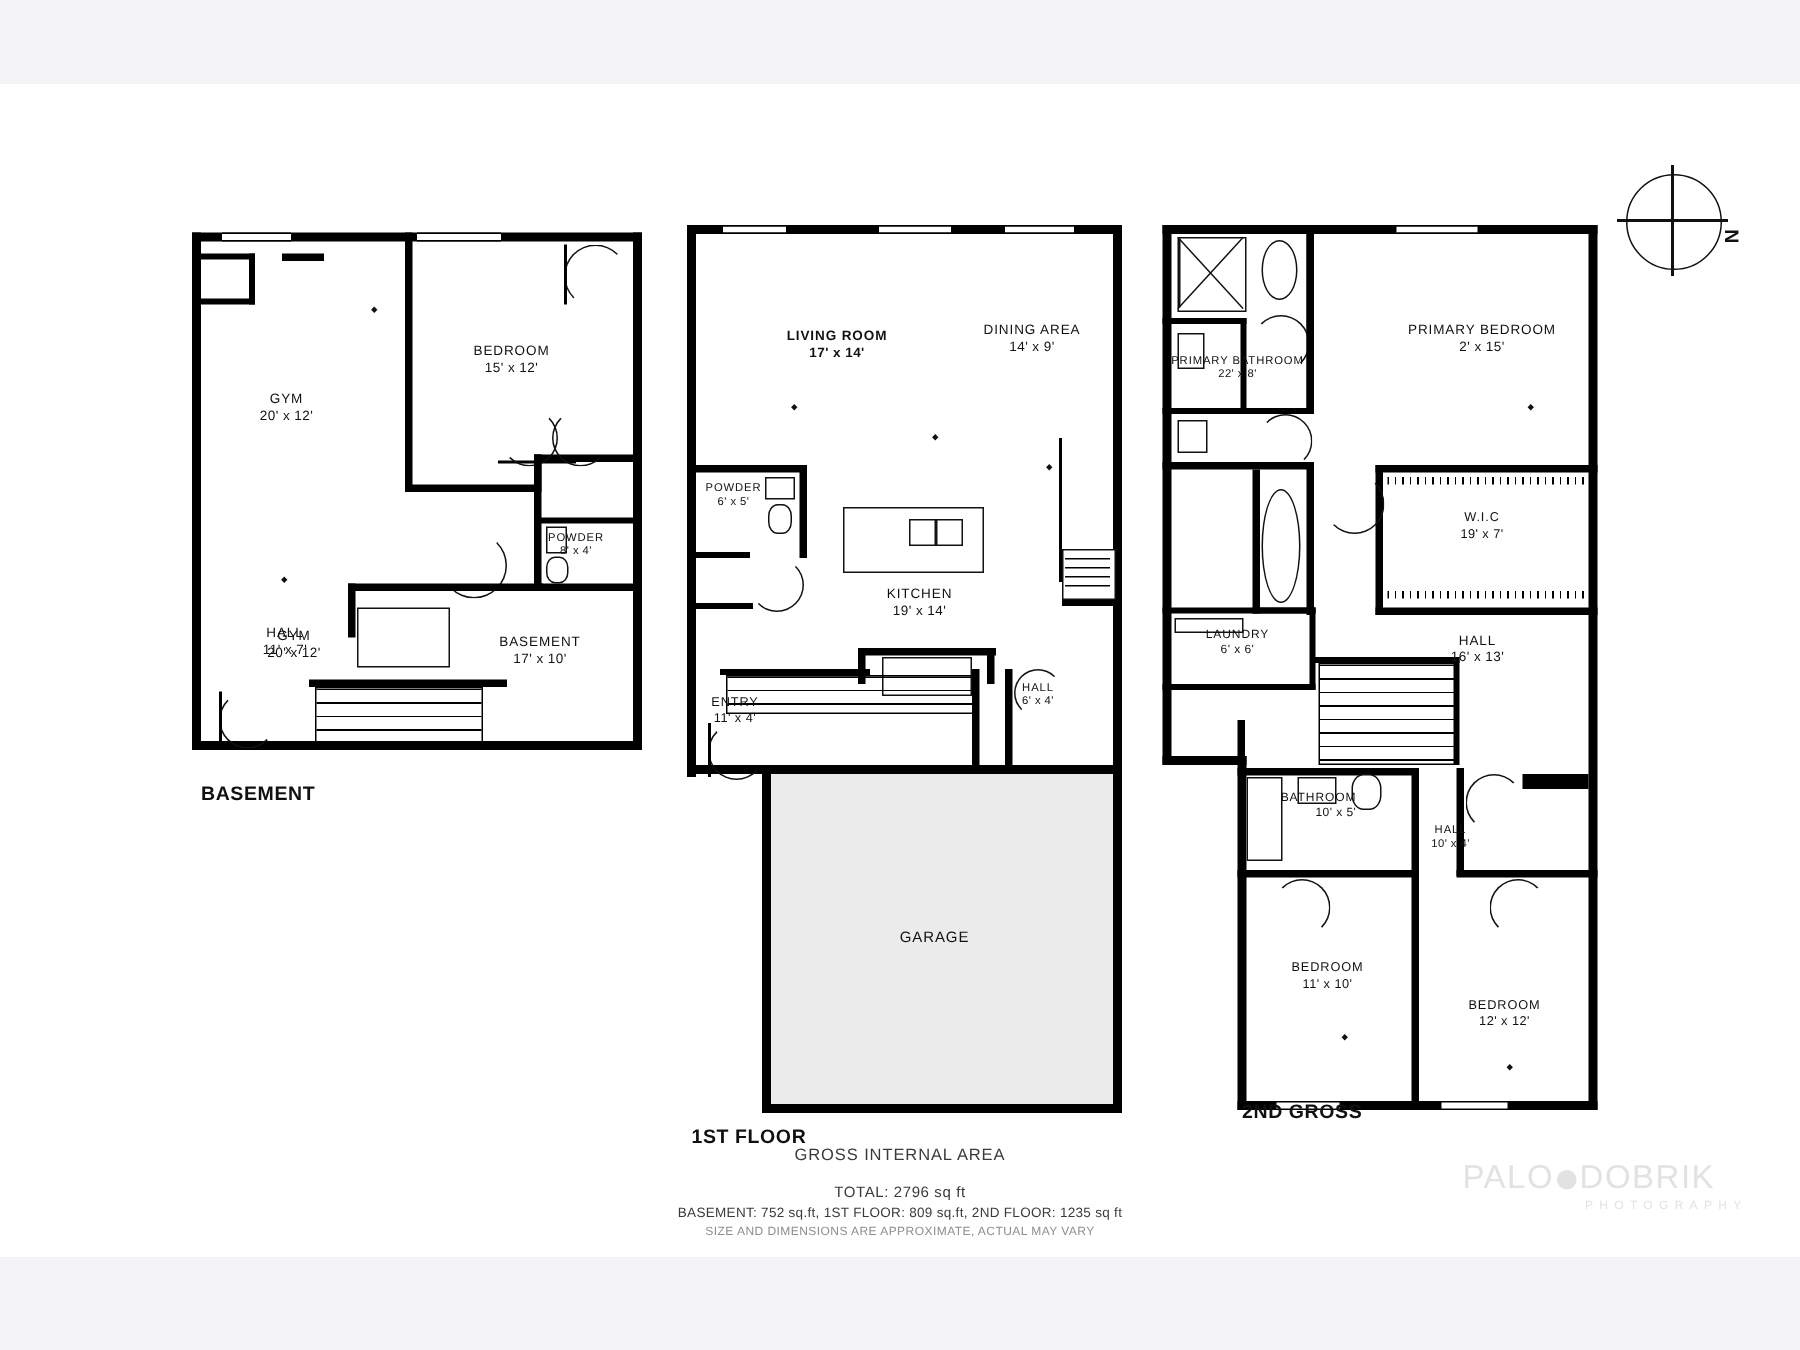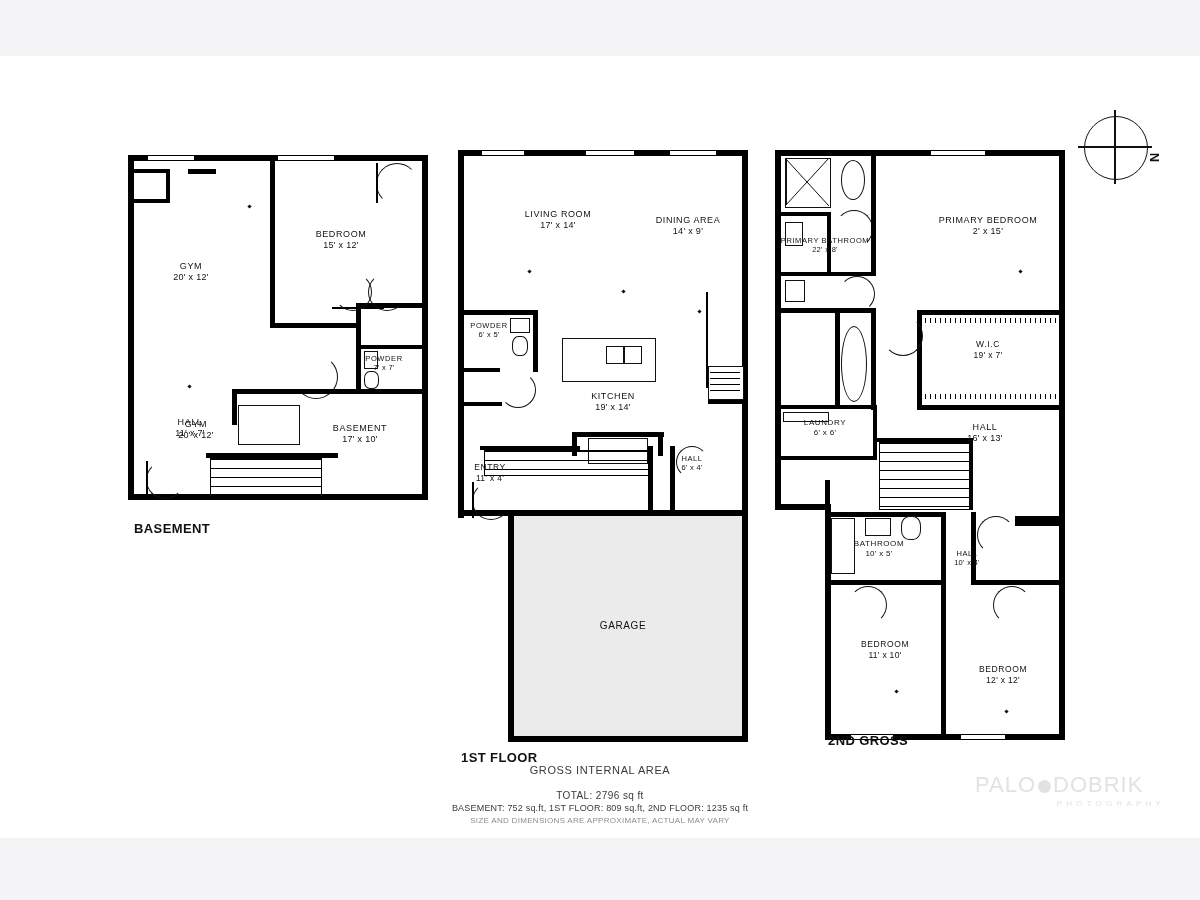--- a/index.html
+++ b/index.html
@@ -234,21 +234,21 @@
     <div class="room-label" style="left:68px; top:275px; font-size:9px;">
       <span class="nm">GYM</span>
       <span class="dm">20' x 12'</span>
     </div>
     <div class="room-label" style="left:213px; top:85px; font-size:9px;">
       <span class="nm">BEDROOM</span>
       <span class="dm">15' x 12'</span>
     </div>
     <div class="room-label" style="left:256px; top:208px; font-size:7.5px;">
       <span class="nm">POWDER</span>
-      <span class="dm">7' x 7'</span>
+      <span class="dm">8' x 4'</span>
     </div>
 
     <div class="room-label" style="left:57px; top:275px; font-size:9px; opacity:0;"></div>
 
     <div class="room-label" style="left:58px; top:275px; font-size:9px; opacity:0;"></div>
 
     <div class="room-label" style="left:63px; top:117px; font-size:9px;">
       <span class="nm">GYM</span>
       <span class="dm">20' x 12'</span>
     </div>
@@ -318,21 +318,21 @@
     <div class="wall" style="left:212px; top:296px; width:5px; height:66px;"></div>
     <div class="door-arc" style="left:218px; top:296px; width:30px; height:30px; border-bottom-color:transparent; border-right-color:transparent;"></div>
 
     <div class="door-arc" style="left:14px; top:332px; width:36px; height:36px; border-top-color:transparent; border-right-color:transparent;"></div>
     <div class="wall-thin" style="left:14px; top:332px; width:2px; height:36px;"></div>
 
     <div class="fill-gray" style="left:56px; top:366px; width:228px; height:220px;"></div>
     <div class="wall" style="left:56px; top:360px; width:228px; height:6px;"></div>
     <div class="wall-thin" style="left:70px; top:586px; width:190px; height:3px;"></div>
 
-    <div class="room-label" style="left:100px; top:70px; font-size:9px;">
+    <div class="room-label" style="left:100px; top:80px; font-size:9px;font-weight:bold;">
       <span class="nm">LIVING ROOM</span>
       <span class="dm">17' x 14'</span>
     </div>
     <div class="room-label" style="left:230px; top:76px; font-size:9px;">
       <span class="nm">DINING AREA</span>
       <span class="dm">14' x 9'</span>
     </div>
     <div class="room-label" style="left:31px; top:180px; font-size:7.5px;">
       <span class="nm">POWDER</span>
       <span class="dm">6' x 5'</span>
@@ -447,21 +447,21 @@
       <span class="dm">19' x 7'</span>
     </div>
     <div class="room-label" style="left:50px; top:278px; font-size:8px;">
       <span class="nm">LAUNDRY</span>
       <span class="dm">6' x 6'</span>
     </div>
     <div class="room-label" style="left:210px; top:283px; font-size:9px;">
       <span class="nm">HALL</span>
       <span class="dm">16' x 13'</span>
     </div>
-    <div class="room-label" style="left:104px; top:399px; font-size:8px;">
+    <div class="room-label" style="left:104px; top:387px; font-size:8px;text-align:right;">
       <span class="nm">BATHROOM</span>
       <span class="dm">10' x 5'</span>
     </div>
     <div class="room-label" style="left:192px; top:408px; font-size:7.5px;">
       <span class="nm">HALL</span>
       <span class="dm">10' x 4'</span>
     </div>
     <div class="room-label" style="left:110px; top:500px; font-size:8.5px;">
       <span class="nm">BEDROOM</span>
       <span class="dm">11' x 10'</span>

